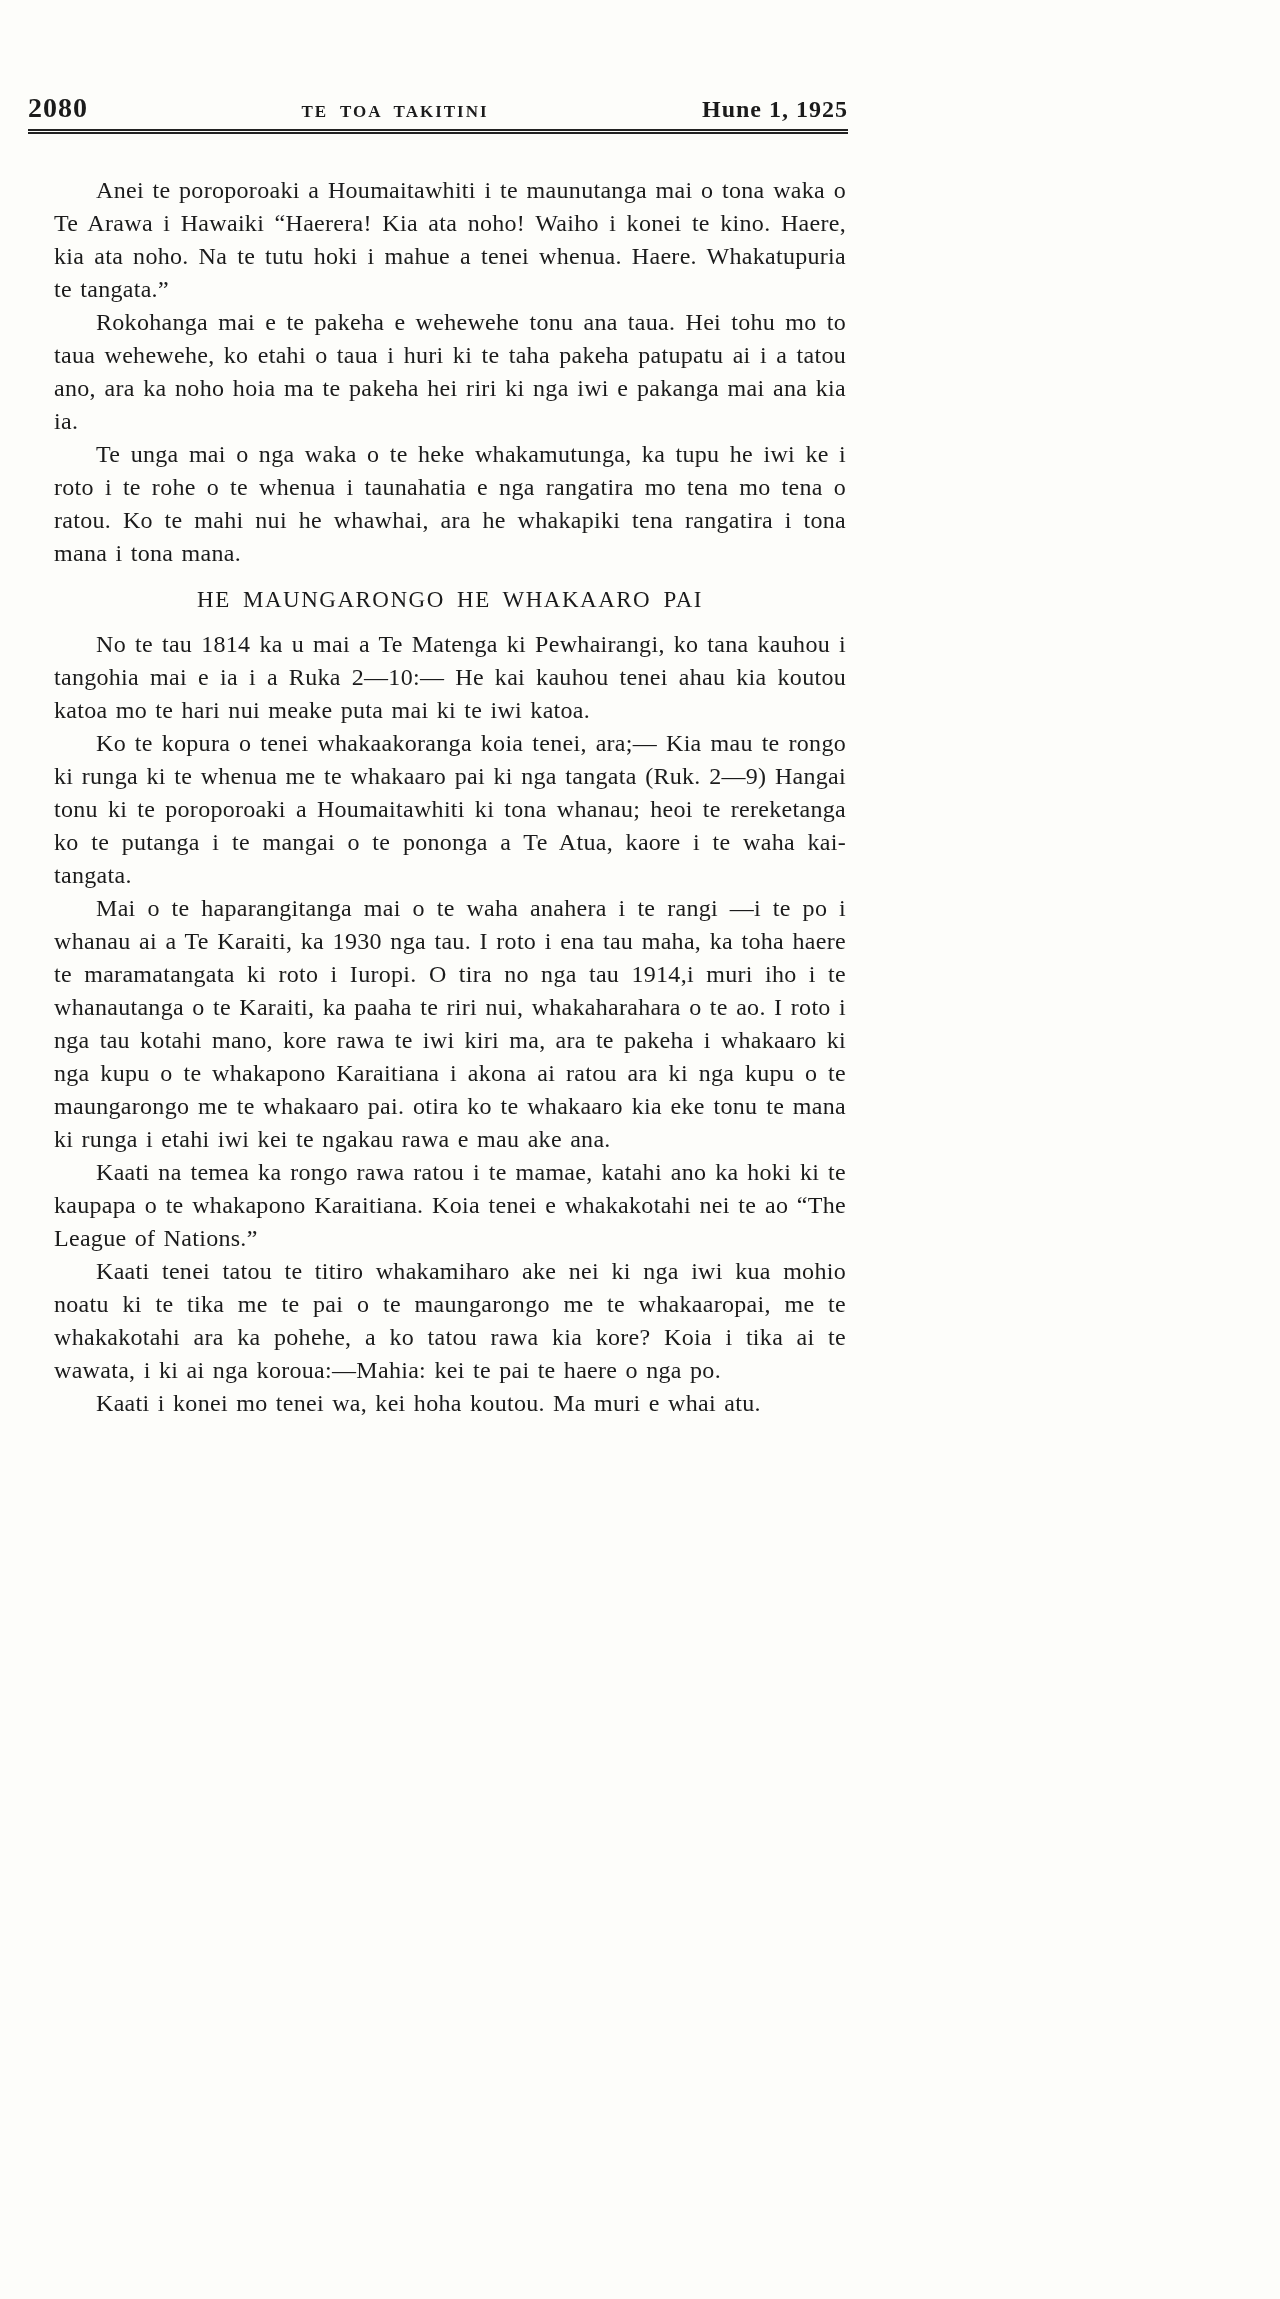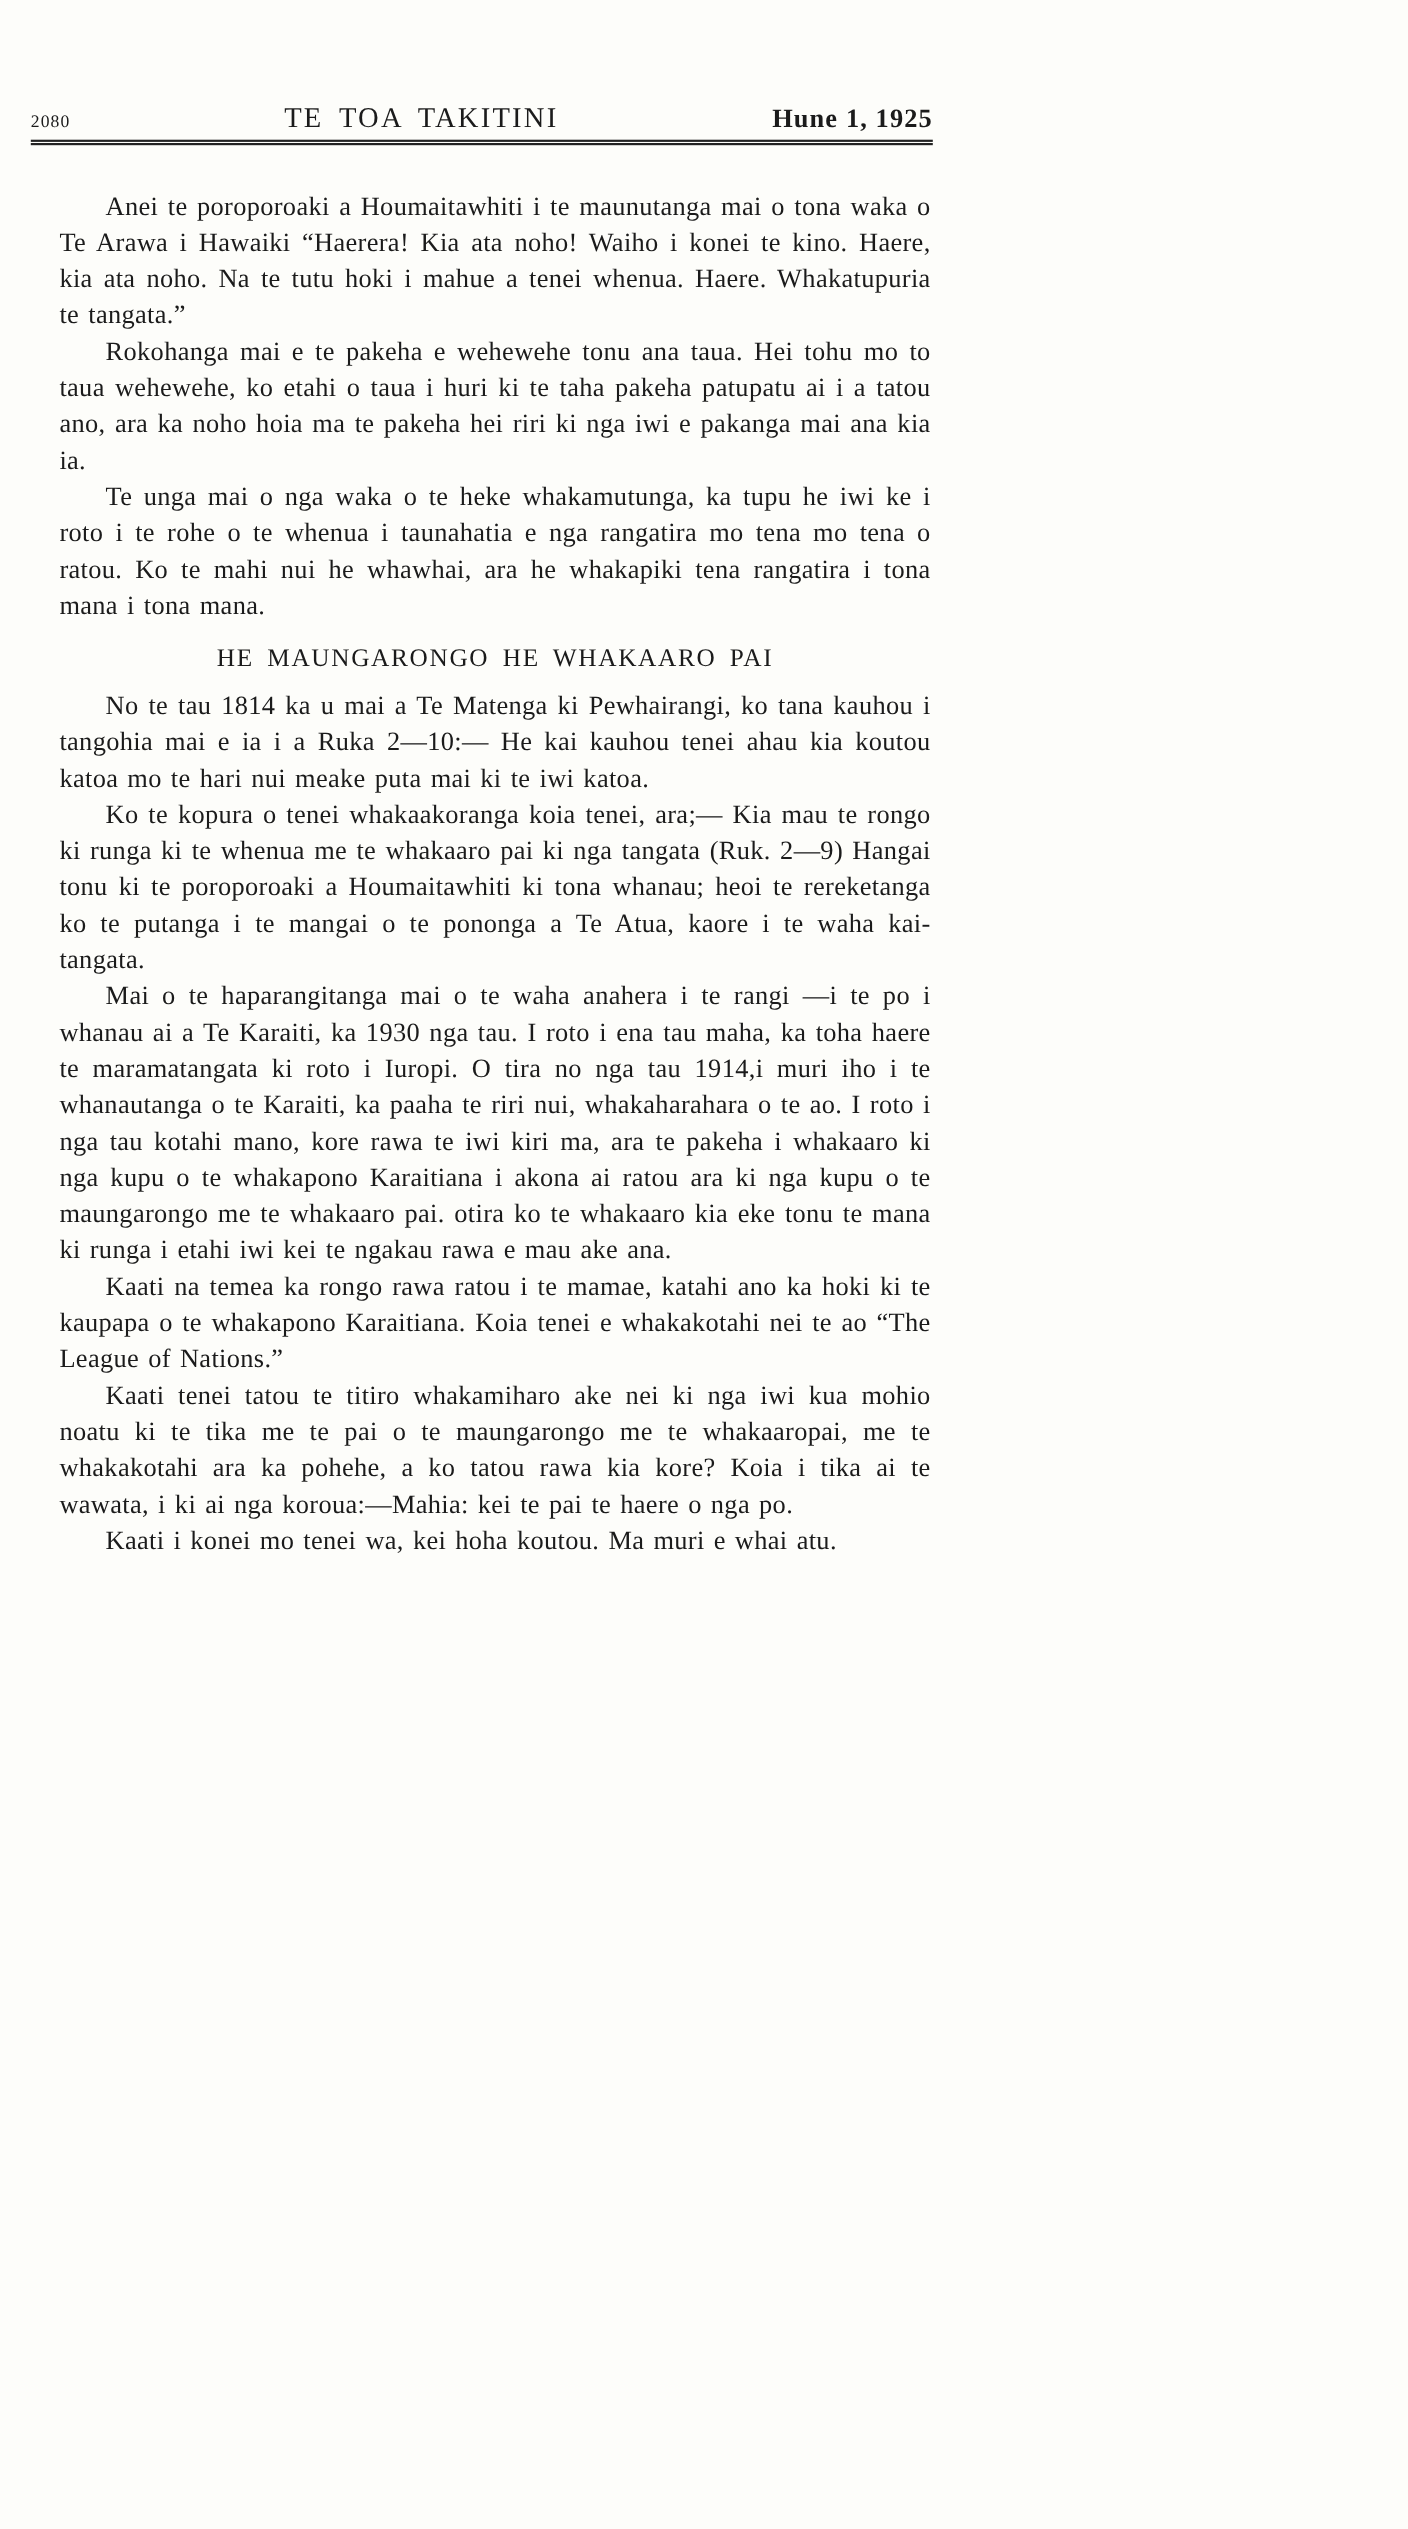--- a/index.html
+++ b/index.html
@@ -22,27 +22,27 @@
     width: 820px;
   }
   .masthead {
     display: flex;
     justify-content: space-between;
     align-items: baseline;
     border-bottom: 5px double #222;
     padding-bottom: 5px;
   }
   .masthead .page-number {
-    font-size: 16px;
-    font-weight: normal;
+    font-size: 28px;
+    font-weight: bold;
     letter-spacing: 1px;
   }
   .masthead .journal-title {
-    font-size: 26px;
-    font-weight: normal;
+    font-size: 17px;
+    font-weight: bold;
     letter-spacing: 2px;
     word-spacing: 6px;
   }
   .masthead .issue-date {
     font-size: 24px;
     font-weight: bold;
     letter-spacing: 1px;
   }
   .article-body {
     margin-top: 40px;

